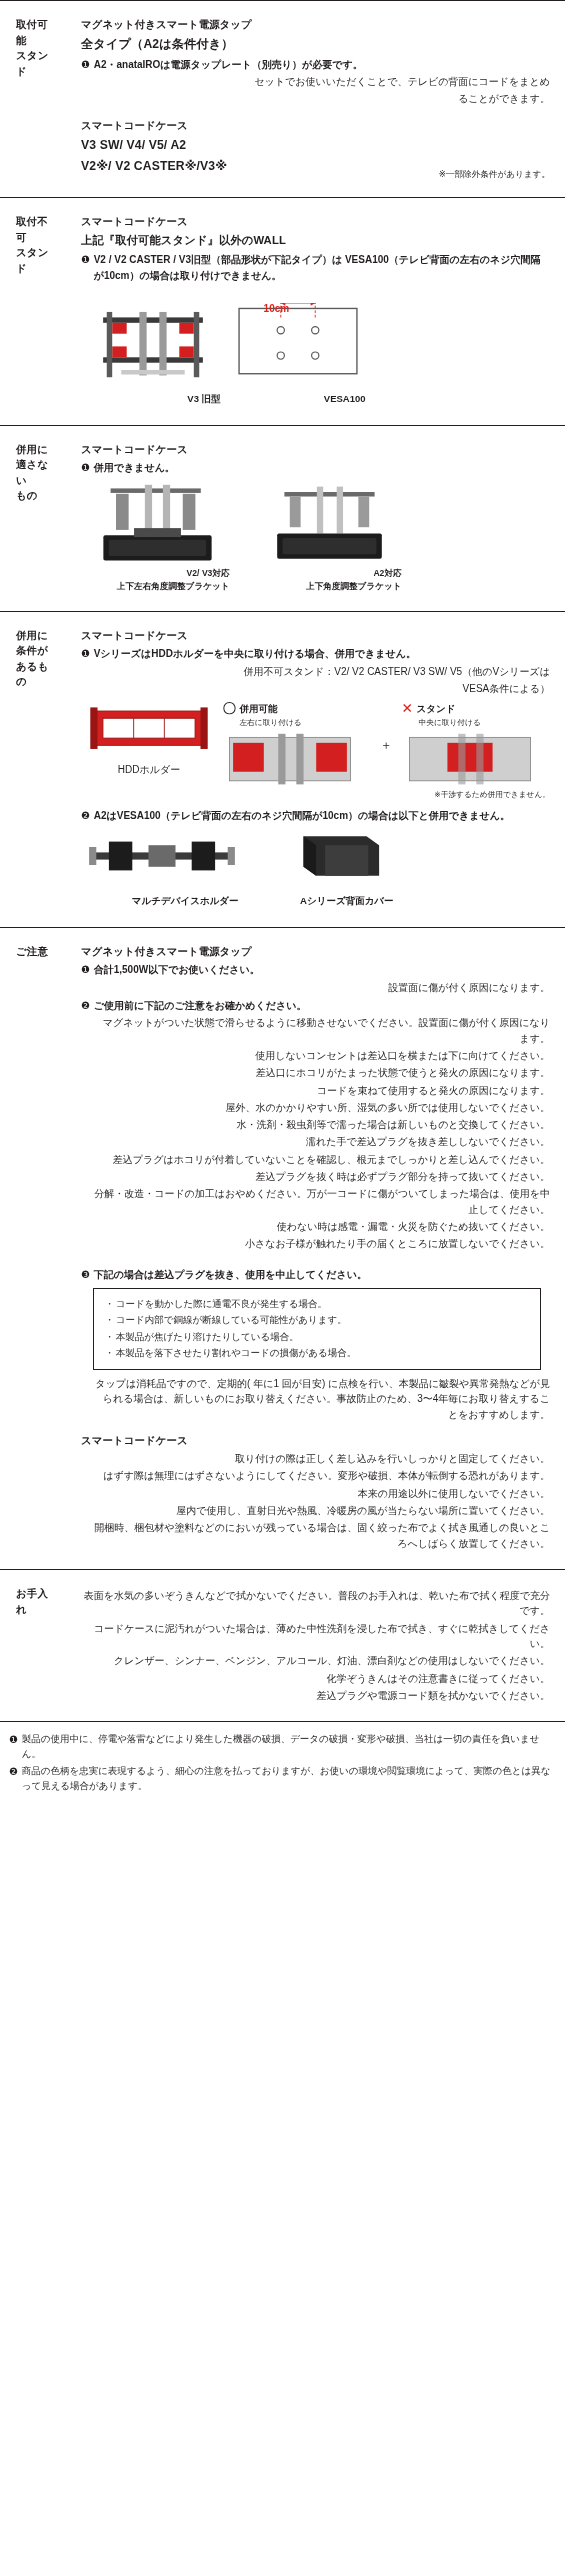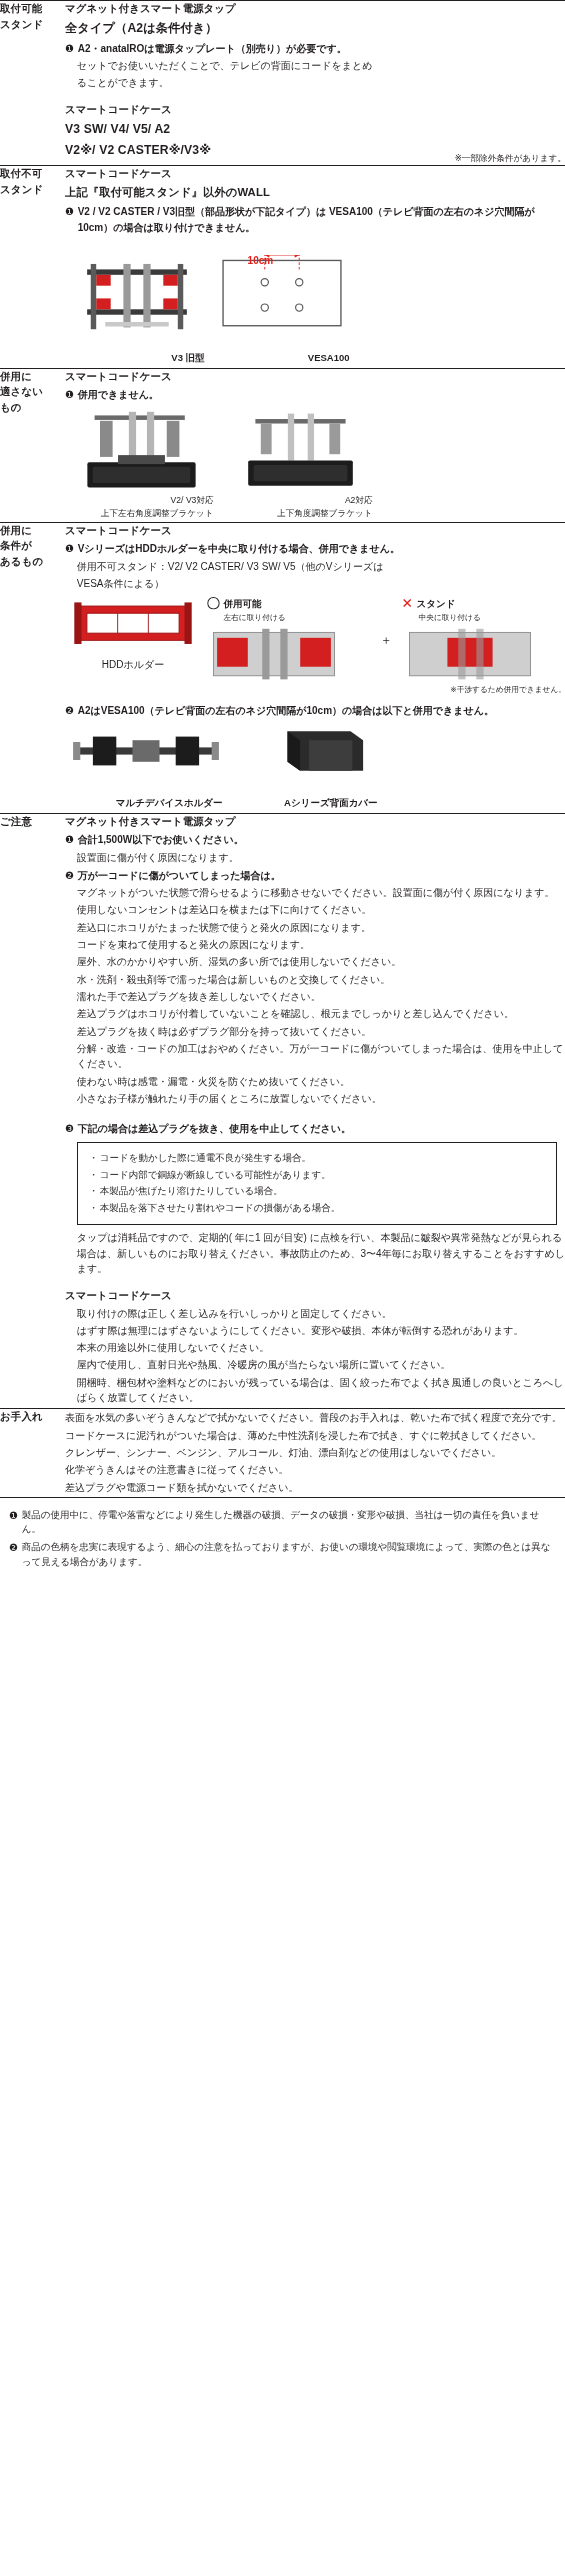--- a/index.html
+++ b/index.html
@@ -9,21 +9,21 @@
     background: #ffffff;
     font-family: "Liberation Sans", "DejaVu Sans", sans-serif;
     color: #231f20;
     font-size: 10px;
     line-height: 1.55;
     -webkit-font-smoothing: antialiased;
   }
   .page { width:566px; position:relative; }
 
   table.spec { width:100%; border-collapse: collapse; table-layout: fixed; }
-  table.spec > tbody > tr > td { vertical-align: top; padding: 0; }
+  table.spec > tbody > tr > td { vertical-align: top; padding: 16px; }
 
   .rowline td { border-top: 0.9px solid #231f20; }
   .first-row td { border-top: 0.9px solid #231f20; }
 
   td.label {
     width: 65px;
     padding: 11px 0 12.7px 9px;
     font-weight: bold;
     font-size: 10.4px;
     line-height: 1.5;
@@ -61,27 +61,27 @@
     left: 0;
     top: 0;
     font-weight: normal;
     font-size: 10px;
   }
   .bullet.b2::before { content: "❷"; }
   .bullet.b3::before { content: "❸"; }
   .right-note { text-align: right; font-size: 8.6px; margin-top: -11px; }
   .tiny { font-size: 7.7px; }
 
-  .plain-para { margin: 1.8px 0; }
+  .plain-para { margin: 1.8px 0; text-align: right; }
   .plain-para.ind { margin-left: 11.8px; }
 
   
   .figs { display: flex; gap: 9px; margin: 7.2px 0 1.8px 3.6px; align-items: flex-end; }
   .fig { text-align: right; font-size: 9px; }
-  .fig .cap { margin-top: 18px; font-weight: bold; font-size: 9.5px; }
+  .fig .cap { margin-top: 11px; font-weight: bold; font-size: 9.5px; }
   .fig .cap2 { margin-top: 1.8px; font-size: 8.6px; line-height:1.35; }
   .dimlabel { color: #e2211c; font-weight: bold; font-size: 10px; }
 
   
   .ok-mark { color:#231f20; font-size: 13.6px; line-height:1; }
   .ng-mark { color:#e2211c; font-size: 13.6px; line-height:1; font-weight:bold;}
   .hdr-ok { font-weight:bold; font-size:9.5px; display:flex; align-items:center; gap:3.6px;}
   .hdr-ng { font-weight:bold; font-size:9.5px; display:flex; align-items:center; gap:3.6px; }
 
   ul.warn {
@@ -190,21 +190,21 @@
   <tr class="rowline">
     <td class="label">
       <div>併用に</div>
       <div>適さない</div>
       <div>もの</div>
     </td>
     <td class="body">
       <div class="sec-title">スマートコードケース</div>
       <div class="bullet">併用できません。</div>
 
-      <div class="figs" style="gap:14px;">
+      <div class="figs" style="gap:27px;font-weight:bold;">
         <div class="fig">
           <svg width="145" height="83" viewBox="0 0 160 92">
             <rect x="28" y="6" width="100" height="5" fill="#6a6a6a"></rect>
             <rect x="66" y="2" width="8" height="56" fill="#b5b5b5"></rect>
             <rect x="86" y="2" width="8" height="56" fill="#b5b5b5"></rect>
             <rect x="34" y="12" width="14" height="40" fill="#8a8a8a"></rect>
             <rect x="108" y="12" width="14" height="40" fill="#8a8a8a"></rect>
             <rect x="20" y="58" width="120" height="28" rx="2" fill="#1c1c1c"></rect>
             <rect x="26" y="63" width="108" height="18" rx="2" fill="#2e2e2e"></rect>
             <rect x="54" y="50" width="52" height="10" fill="#4a4a4a"></rect>
@@ -317,21 +317,21 @@
   </tr>
 
   <tr class="rowline">
     <td class="label">
       <div>ご注意</div>
     </td>
     <td class="body">
       <div class="sec-title">マグネット付きスマート電源タップ</div>
       <div class="bullet">合計1,500W以下でお使いください。</div>
       <div class="plain-para ind">設置面に傷が付く原因になります。</div>
-      <div class="bullet b2">万が一コードに傷がついてしまった場合は。</div>
+      <div class="bullet b2">ご使用前に下記のご注意をお確かめください。</div>
 
       <div class="indent-block">
         <div class="plain-para">マグネットがついた状態で滑らせるように移動させないでください。設置面に傷が付く原因になります。</div>
         <div class="plain-para">使用しないコンセントは差込口を横または下に向けてください。</div>
         <div class="plain-para">差込口にホコリがたまった状態で使うと発火の原因になります。</div>
         <div class="plain-para">コードを束ねて使用すると発火の原因になります。</div>
         <div class="plain-para">屋外、水のかかりやすい所、湿気の多い所では使用しないでください。</div>
         <div class="plain-para">水・洗剤・殺虫剤等で濡った場合は新しいものと交換してください。</div>
         <div class="plain-para">濡れた手で差込プラグを抜き差ししないでください。</div>
         <div class="plain-para">差込プラグはホコリが付着していないことを確認し、根元までしっかりと差し込んでください。</div>

